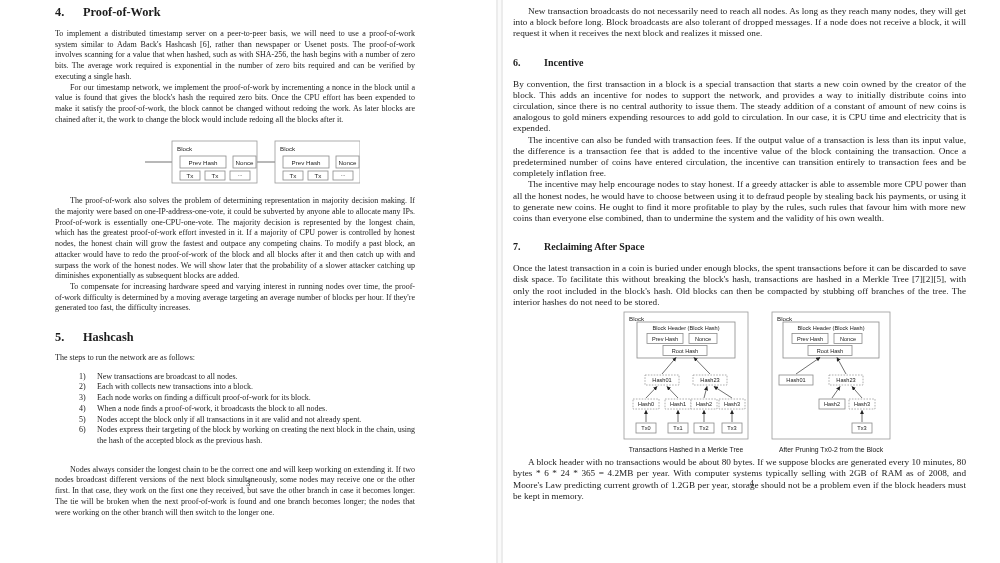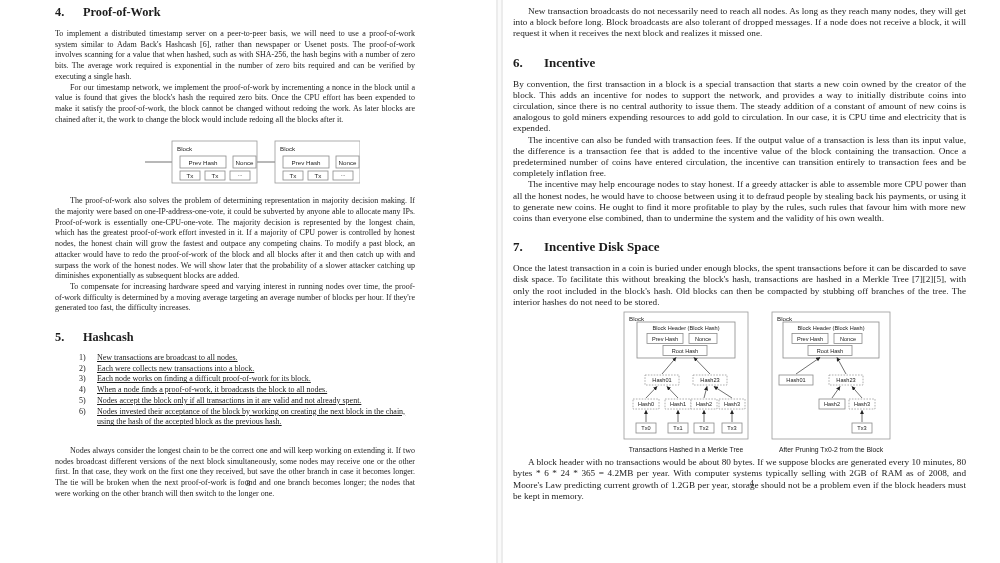--- a/index.html
+++ b/index.html
@@ -6,28 +6,28 @@
   .spread{width:1000px;height:563px;display:flex;overflow:hidden;background:#fff;
           font-family:"Liberation Serif", serif;color:#1c1c1c;}
   .page{position:relative;background:#fff;box-sizing:border-box;height:496px;}
   .page-left{width:496px;padding:5px 81px 0 55px;font-size:8px;line-height:10.7px;}
   .page-right{width:497px;padding:6px 34px 0 10px;font-size:9.2px;line-height:11.2px;}
   .gutter{width:7px;height:563px;background:#fafafa;border-left:2px solid #ececec;
           border-right:2px solid #ececec;box-sizing:border-box;}
   p{margin:0;text-align:justify;}
   .ind{text-indent:15px;}
   h2{font-size:12.3px;line-height:14px;margin:0 0 10px 0;font-weight:bold;}
-  .page-right h2{font-size:13px;}
+  .page-right h2{font-size:10px;}
   .hmid{margin-top:16px;margin-bottom:9px;}
   .hn{display:inline-block;width:28px;}
   .page-right .hn{width:31px;}
   .steps{margin:8px 0 0 0;}
   .step{display:flex;margin:0;}
   .sn{width:18px;margin-left:24px;flex:none;}
-  .st{flex:1;text-decoration:underline;}
+  .st{flex:1;}
   .after-list{margin-top:18px;}
   .chain-fig{margin:12px 0 9px 90px;}
   .figures{display:flex;gap:22px;margin:3px 0 0 110px;}
   figure{margin:0;text-align:center;}
   figcaption{font-family:"Liberation Sans", sans-serif;font-size:6.8px;color:#222;margin-top:3px;}
   .s7p2{margin-top:2px;}
   .pageno{position:absolute;bottom:7px;left:0;width:100%;text-align:center;font-size:8.5px;}
   svg{display:block;}
   svg rect{fill:#fff;stroke:#8a8a8a;stroke-width:0.8;}
   svg rect.dot{stroke-dasharray:1.6 1.3;stroke:#9a9a9a;}
@@ -85,64 +85,65 @@
           <rect x="58" y="30" width="20" height="9"></rect>
           <text x="68" y="35.4" class="mid">...</text>
         </g>
       </svg>
     </div>
 
     <p class="b ind">The proof-of-work also solves the problem of determining representation in majority decision making. If the majority were based on one-IP-address-one-vote, it could be subverted by anyone able to allocate many IPs. Proof-of-work is essentially one-CPU-one-vote. The majority decision is represented by the longest chain, which has the greatest proof-of-work effort invested in it. If a majority of CPU power is controlled by honest nodes, the honest chain will grow the fastest and outpace any competing chains. To modify a past block, an attacker would have to redo the proof-of-work of the block and all blocks after it and then catch up with and surpass the work of the honest nodes. We will show later that the probability of a slower attacker catching up diminishes exponentially as subsequent blocks are added.</p>
     <p class="b ind">To compensate for increasing hardware speed and varying interest in running nodes over time, the proof-of-work difficulty is determined by a moving average targeting an average number of blocks per hour. If they're generated too fast, the difficulty increases.</p>
 
     <h2 class="hmid"><span class="hn">5.</span><span>Hashcash</span></h2>
+    <p class="b">The steps to run the network are as follows:</p>
 
     <div class="steps">
       <div class="step">
           <span class="sn">1)</span>
           <span class="st">New transactions are broadcast to all nodes.</span>
         </div>
       <div class="step">
           <span class="sn">2)</span>
-          <span class="st">Each were collects new transactions into a block.</span>
+          <span class="st">Each with collects new transactions into a block.</span>
         </div>
       <div class="step">
           <span class="sn">3)</span>
           <span class="st">Each node works on finding a difficult proof-of-work for its block.</span>
         </div>
       <div class="step">
           <span class="sn">4)</span>
           <span class="st">When a node finds a proof-of-work, it broadcasts the block to all nodes.</span>
         </div>
       <div class="step">
           <span class="sn">5)</span>
           <span class="st">Nodes accept the block only if all transactions in it are valid and not already spent.</span>
         </div>
       <div class="step">
           <span class="sn">6)</span>
-          <span class="st">Nodes invested their acceptance of the block by working on creating the next block in the chain, using the hash of the accepted block as the previous hash.</span>
+          <span class="st">Nodes express their targeting of the block by working on creating the next block in the chain, using the hash of the accepted block as the previous hash.</span>
         </div>
     </div>
 
     <p class="b ind after-list">Nodes always consider the longest chain to be the correct one and will keep working on extending it. If two nodes broadcast different versions of the next block simultaneously, some nodes may receive one or the other first. In that case, they work on the first one they received, but save the other branch in case it becomes longer. The tie will be broken when the next proof-of-work is found and one branch becomes longer; the nodes that were working on the other branch will then switch to the longer one.</p>
 
     <div class="pageno">3</div>
   </section>
 
   <div class="gutter"></div>
 
   <section class="page page-right">
     <p class="b ind">New transaction broadcasts do not necessarily need to reach all nodes. As long as they reach many nodes, they will get into a block before long. Block broadcasts are also tolerant of dropped messages. If a node does not receive a block, it will request it when it receives the next block and realizes it missed one.</p>
 
     <h2 class="hmid"><span class="hn">6.</span><span>Incentive</span></h2>
     <p class="b">By convention, the first transaction in a block is a special transaction that starts a new coin owned by the creator of the block. This adds an incentive for nodes to support the network, and provides a way to initially distribute coins into circulation, since there is no central authority to issue them. The steady addition of a constant of amount of new coins is analogous to gold miners expending resources to add gold to circulation. In our case, it is CPU time and electricity that is expended.</p>
     <p class="b ind">The incentive can also be funded with transaction fees. If the output value of a transaction is less than its input value, the difference is a transaction fee that is added to the incentive value of the block containing the transaction. Once a predetermined number of coins have entered circulation, the incentive can transition entirely to transaction fees and be completely inflation free.</p>
     <p class="b ind">The incentive may help encourage nodes to stay honest. If a greedy attacker is able to assemble more CPU power than all the honest nodes, he would have to choose between using it to defraud people by stealing back his payments, or using it to generate new coins. He ought to find it more profitable to play by the rules, such rules that favour him with more new coins than everyone else combined, than to undermine the system and the validity of his own wealth.</p>
 
-    <h2 class="hmid"><span class="hn">7.</span><span>Incentive Disk Space</span></h2>
+    <h2 class="hmid"><span class="hn">7.</span><span>Reclaiming After Space</span></h2>
     <p class="b">Once the latest transaction in a coin is buried under enough blocks, the spent transactions before it can be discarded to save disk space. To facilitate this without breaking the block's hash, transactions are hashed in a Merkle Tree [7][2][5], with only the root included in the block's hash. Old blocks can then be compacted by stubbing off branches of the tree. The interior hashes do not need to be stored.</p>
 
     <div class="figures">
       <figure>
         <svg width="126" height="130" viewBox="0 0 126 130">
           <defs>
             <marker id="m2" markerWidth="7" markerHeight="7" refX="5.4" refY="3" orient="auto">
               <path d="M0,0 L6,3 L0,6 z" fill="#222"></path>
             </marker>
           </defs>

